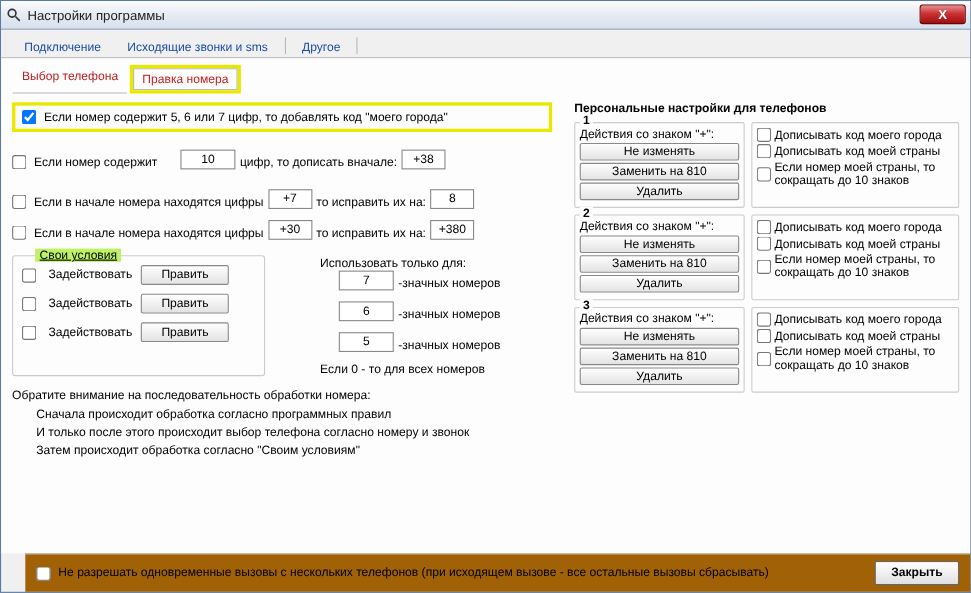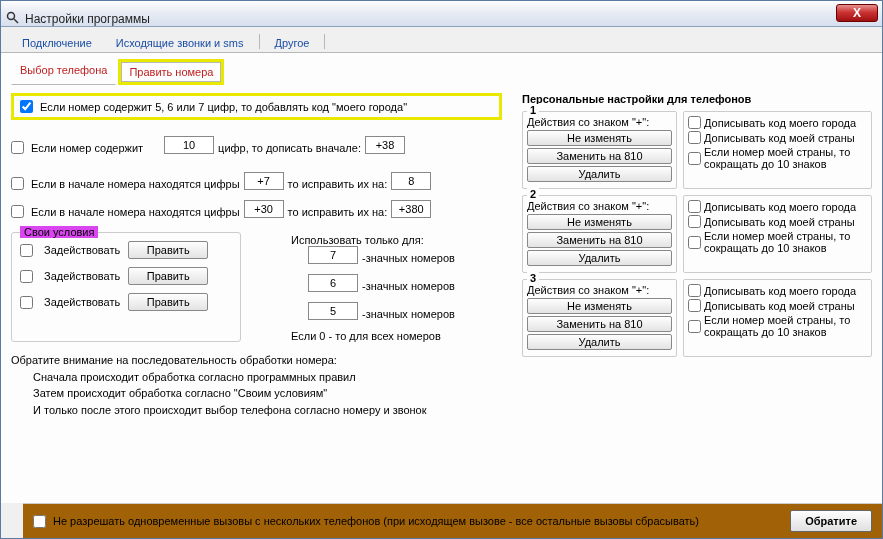--- a/index.html
+++ b/index.html
@@ -17,21 +17,21 @@
     background: #f0f0f0;
     display: flex;
     flex-direction: column;
     position: relative;
   }
   .titlebar {
     height: 26px;
     background: linear-gradient(#fdfdfe,#e8ecf4 45%,#d7e0ee);
     border-bottom: 1px solid #8aa0bc;
     display: flex;
-    align-items: flex-end;
+    align-items: center;
     padding: 0 4px;
     position: relative;
   }
   .titlebar .icon {
     width: 16px; height: 16px;
     display: flex; align-items: center; justify-content: center;
     margin-right: 4px;
   }
   .title-text { font-size: 12px; color: #222; }
   .close-btn {
@@ -132,24 +132,25 @@
   .w40 { width: 40px; text-align: center;}
   .fieldset {
     border: 1px solid #ccc;
     border-radius: 3px;
     padding: 8px;
     margin-top: 4px;
     position: relative;
   }
   .fieldset .legend {
     position: absolute;
-    top: -7px; left: 8px;
-    background: #d946ef;
+    top: -7px; left: 20px;
+    background: #bef264;
     padding: 0 4px;
     font-size: 11px;
+    text-decoration: underline;
   }
   .btn {
     font: inherit;
     padding: 2px 10px;
     border: 1px solid #888;
     background: linear-gradient(#fefefe,#e3e3e3);
     border-radius: 2px;
     min-width: 80px;
     cursor: pointer;
     text-align: center;
@@ -243,21 +244,21 @@
     <div class="tab1">Подключение</div>
     <div class="tab1">Исходящие звонки и sms</div>
     <div class="tab-sep"></div>
     <div class="tab1">Другое</div>
     <div class="tab-sep"></div>
   </div>
 
   <div class="content">
     <div class="tabs2">
       <div class="tab2">Выбор телефона</div>
-      <div class="tab2 active hl-tab">Править номера</div>
+      <div class="tab2 active hl-tab">Правка номера</div>
     </div>
 
     <div class="main-area">
 
       <div class="left-col">
 
         <div class="hl-box row" style="margin-bottom:16px;">
           <input type="checkbox" checked="" style="">
           <span>Если номер содержит 5, 6 или 7 цифр, то добавлять код "моего города"</span>
         </div>
@@ -322,22 +323,22 @@
               <input type="text" class="w30" value="5" style="">
               <span>-значных номеров</span>
             </div>
             <div>Если 0 - то для всех номеров</div>
           </div>
         </div>
 
         <div class="note">
           <div>Обратите внимание на последовательность обработки номера:</div>
           <span class="indent">Сначала происходит обработка согласно программных правил</span>
+          <span class="indent">И только после этого происходит выбор телефона согласно номеру и звонок</span>
           <span class="indent">Затем происходит обработка согласно "Своим условиям"</span>
-          <span class="indent">И только после этого происходит выбор телефона согласно номеру и звонок</span>
         </div>
       </div>
 
       <div class="right-col">
         <div class="personal-title">Персональные настройки для телефонов</div>
 
         <div class="phone-block">
           <div class="phone-left">
             <span class="phone-num">1</span>
             <div class="lbl">Действия со знаком "+":</div>
@@ -417,15 +418,15 @@
 
       </div>
     </div>
   </div>
 
   <div class="footer">
     <label style="display:flex;align-items:center;gap:4px;">
       <input type="checkbox" style="">
       <span>Не разрешать одновременные вызовы с нескольких телефонов (при исходящем вызове - все остальные вызовы сбрасывать)</span>
     </label>
-    <button class="close-main">Обратите</button>
+    <button class="close-main">Закрыть</button>
   </div>
 </div>
 
 </body></html>

